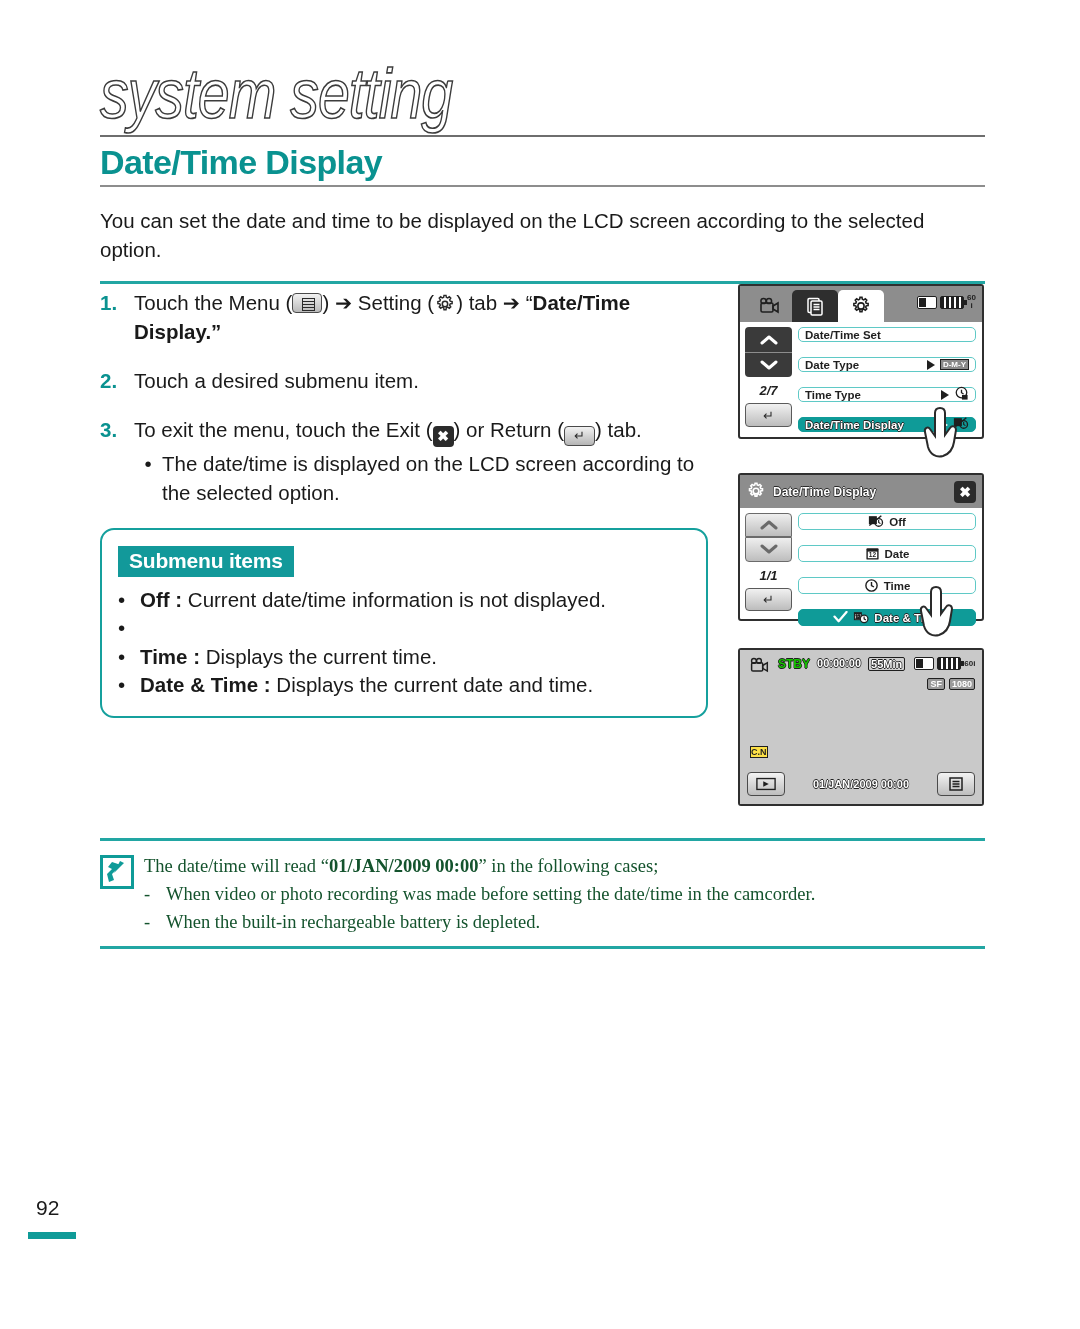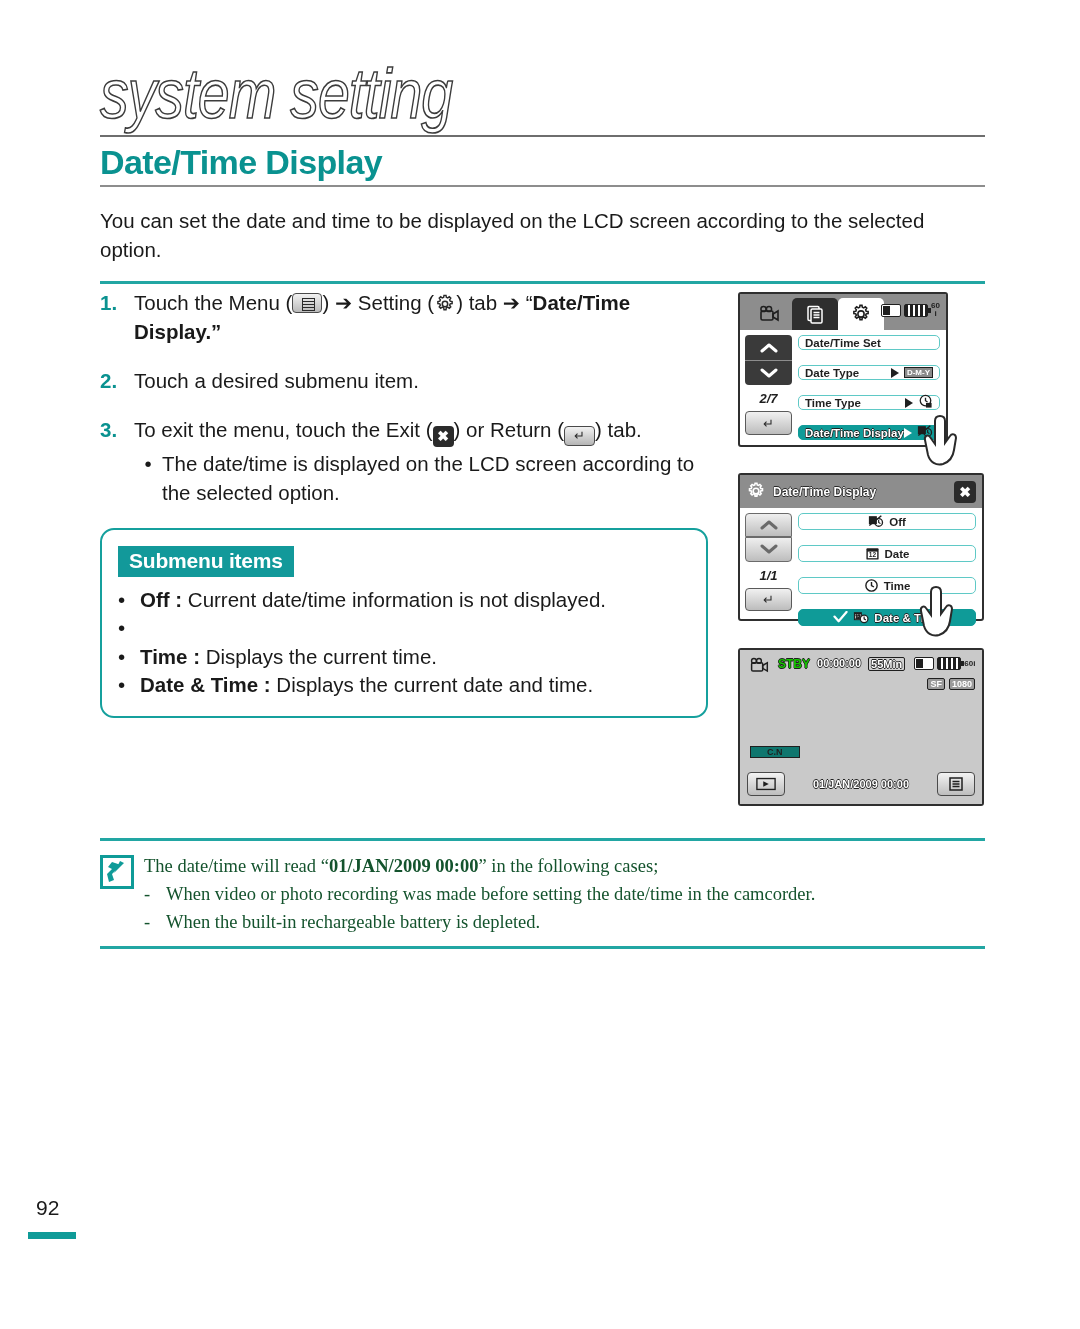--- a/index.html
+++ b/index.html
@@ -102,21 +102,21 @@
   }
   .submenu-li .d { width: 22px; flex: none; }
   .submenu-li b { font-weight: 700; margin-top: 19px; }
 
   
   .lcd {
     position: absolute; background: #ffffff;
     border: 2px solid #2f2f2f; border-radius: 3px;
     font-size: 11px; overflow: visible;
   }
-  .lcd-1 { left: 738px; top: 292px; width: 210px; height: 155px; }
+  .lcd-1 { left: 738px; top: 284px; width: 246px; height: 155px; }
   .lcd-2 { left: 738px; top: 473px; width: 246px; height: 148px; }
   .lcd-3 { left: 738px; top: 648px; width: 246px; height: 158px; }
 
   .lcd-topbar {
     height: 36px; background: #8d8d8d; position: relative;
     display: flex; align-items: center;
   }
   .tab {
     width: 46px; height: 32px; margin-top: 4px;
     display: flex; align-items: center; justify-content: center;
@@ -219,21 +219,21 @@
   }
   .remain { border: 1.3px solid #1f1f1f; padding: 0 2px; border-radius: 2px; background:#cfcfcf; }
   .rec-status { display: flex; align-items: center; gap: 3px; margin-left: 2px; }
   .rec-row2 { position: absolute; right: 7px; top: 28px; display: flex; gap: 4px; }
   .qual {
     font-size: 9px; font-weight: 700; color: #fff; border: 1.3px solid #1f1f1f;
     padding: 0 2px; background: #9a9a9a; border-radius: 2px;
   }
   .cn {
     position: absolute; left: 10px; top: 96px; font-size: 9px; font-weight: 700;
-    color: #1f1f1f; border: 1.3px solid #1f1f1f; padding: 0 16px; background: #0f766e;
+    color: #1f1f1f; border: 1.3px solid #1f1f1f; padding: 0 0; background: #fde047;
   }
   .rec-bottom {
     position: absolute; left: 7px; right: 7px; bottom: 8px;
     display: flex; align-items: center;
   }
   .btn-3d {
     width: 38px; height: 24px; border-radius: 4px;
     background: linear-gradient(#f3f3f3,#bdbdbd); border: 1.5px solid #4a4a4a;
     display: flex; align-items: center; justify-content: center;
   }

